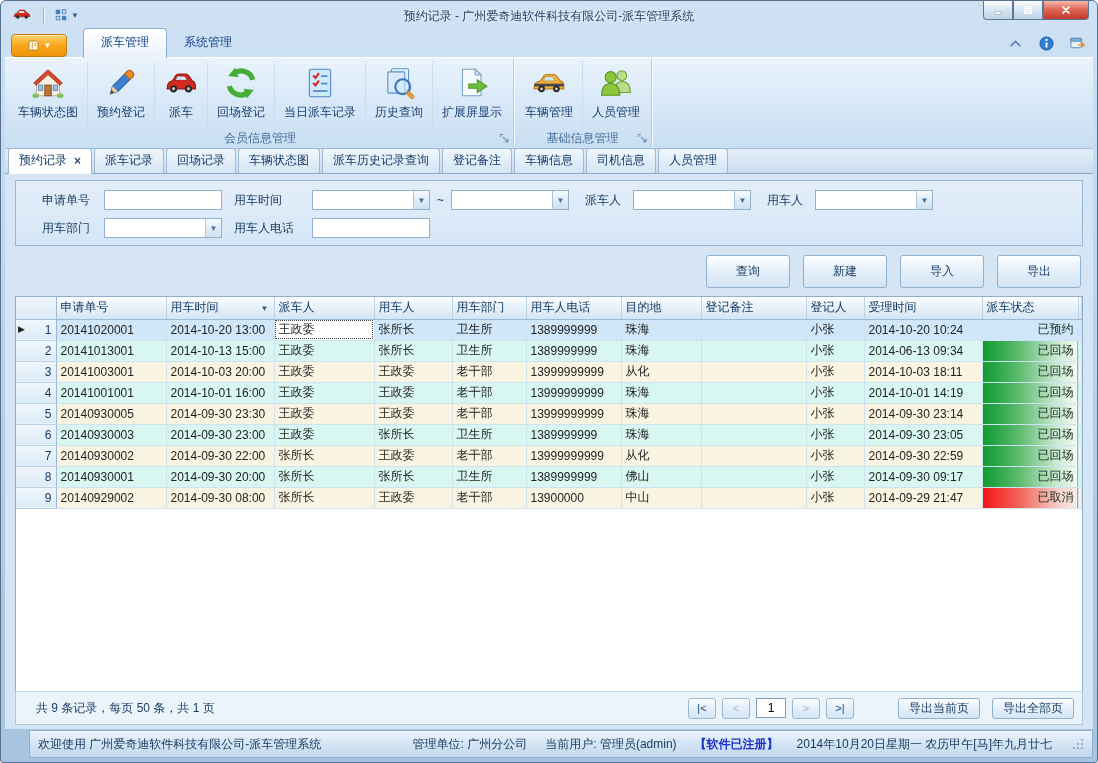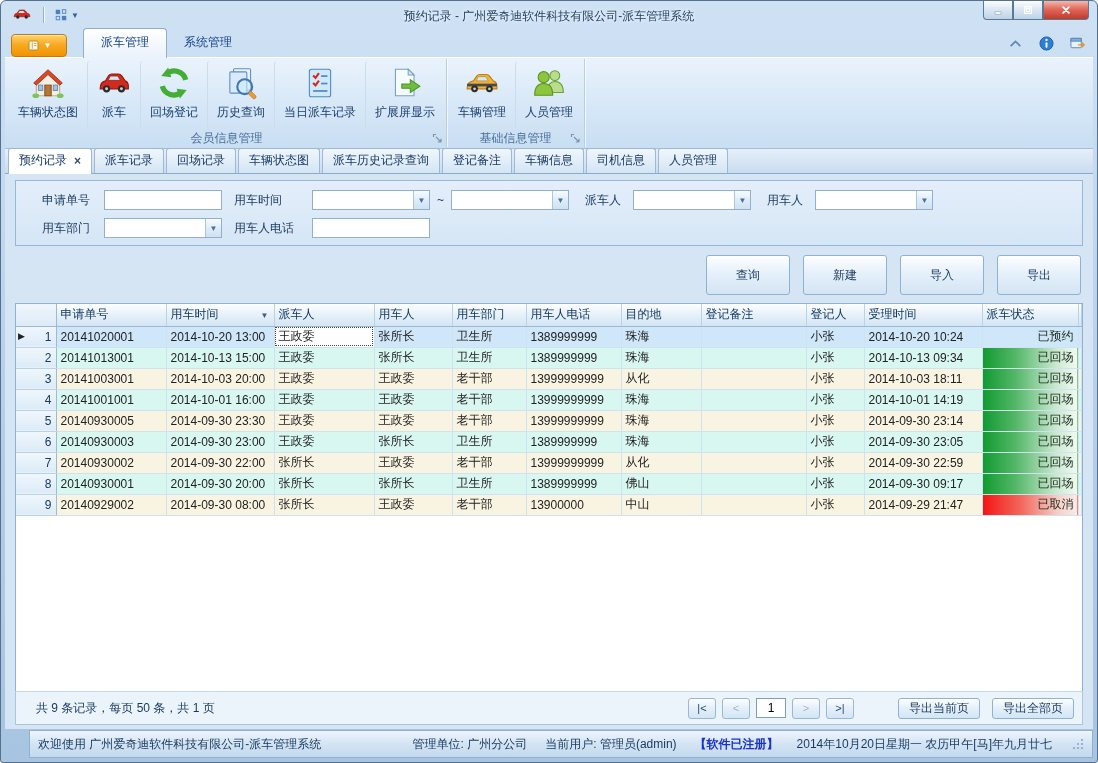--- a/index.html
+++ b/index.html
@@ -110,21 +110,21 @@
   .combo { position:relative; }
   .combo .arrow {
     position:absolute; right:0; top:0; bottom:0; width:16px;
     background:linear-gradient(#f7fbfe,#dcebf7 55%,#cfe2f2);
     border-left:1px solid #aac6de; display:flex; align-items:center; justify-content:center;
     color:#4a6f9b; font-size:8px;
   }
   .tilde { margin:0 7px; color:#17395f; }
   .actions { flex:0 0 auto; display:flex; justify-content:flex-end; gap:13px; padding:9px 2px 8px; }
   .btn {
-    min-width:84px; height:40px; padding:0 10px;
+    min-width:84px; height:33px; padding:0 10px;
     background:linear-gradient(#fdfeff,#e6f0fa 45%,#d3e5f4);
     border:1px solid #8eb3d2; border-radius:3px;
     color:#17395f; font:inherit; display:flex; align-items:center; justify-content:center;
     box-shadow:inset 0 1px 0 #fff; cursor:default;
   }
   
   .grid-area { flex:1; background:#fff; border:1px solid #8fb0cf; border-bottom:none; overflow:hidden; min-height:0; }
   table.grid { border-collapse:collapse; table-layout:fixed; width:100%; }
   .grid th {
     height:22px; font-weight:normal; text-align:left; padding:0 4px;
@@ -268,20 +268,31 @@
                   <rect x="21" y="18" width="4" height="5" fill="#9fc4e8" stroke="#6e93b8"></rect>
                   <ellipse cx="4.5" cy="28" rx="3.2" ry="2.2" fill="#7fc25e"></ellipse>
                   <ellipse cx="27.5" cy="28" rx="3.2" ry="2.2" fill="#7fc25e"></ellipse>
                 </svg>
               </span>
               <span class="rb-label">车辆状态图</span>
             </span>
             <span class="ribbon-btn">
               <span class="rb-icon">
                 <svg viewBox="0 0 32 32">
+                  <path d="M6 26 L8 19 L22 5 Q24 3 26 5 L27 6 Q29 8 27 10 L13 24 Z" fill="#3f7fd4" stroke="#2a5ea8"></path>
+                  <path d="M22 5 Q24 3 26 5 L27 6 Q29 8 27 10 L24.5 12.5 L19.5 7.5 Z" fill="#f08a24" stroke="#c26a10"></path>
+                  <path d="M6 26 L8 19 L13 24 Z" fill="#f3cd92"></path>
+                  <path d="M6 26 L7 22.6 L9.4 25 Z" fill="#3a3a3a"></path>
+                </svg>
+              </span>
+              <span class="rb-label">预约登记</span>
+            </span>
+            <span class="ribbon-btn">
+              <span class="rb-icon">
+                <svg viewBox="0 0 32 32">
                   <path d="M3 21 Q3 15 8 14 L11 9 Q12 7.5 14 7.5 L20 7.5 Q22 7.5 23.5 9.5 L26.5 14 Q29.5 15 29.5 19 L29.5 21.5 L3 21.5 Z" fill="#d42a1e" stroke="#8d150d"></path>
                   <path d="M12.5 9.5 L19.5 9.5 L22 13.5 L10.5 13.5 Z" fill="#cfe7f7" stroke="#8d150d" stroke-width="0.6"></path>
                   <circle cx="9" cy="21.5" r="3.4" fill="#2b2b2b"></circle>
                   <circle cx="9" cy="21.5" r="1.4" fill="#cfcfcf"></circle>
                   <circle cx="23" cy="21.5" r="3.4" fill="#2b2b2b"></circle>
                   <circle cx="23" cy="21.5" r="1.4" fill="#cfcfcf"></circle>
                 </svg>
               </span>
               <span class="rb-label">派车</span>
             </span>
@@ -292,40 +303,40 @@
                   <path d="M5 19 A11 11 0 0 0 23 24.5" fill="none" stroke="#44ad36" stroke-width="5"></path>
                   <path d="M10.5 1.5 L4 9.5 L13.5 10.5 Z" fill="#44ad36"></path>
                   <path d="M21.5 30.5 L28 22.5 L18.5 21.5 Z" fill="#44ad36"></path>
                 </svg>
               </span>
               <span class="rb-label">回场登记</span>
             </span>
             <span class="ribbon-btn">
               <span class="rb-icon">
                 <svg viewBox="0 0 32 32">
-                  <rect x="9" y="2.5" width="16" height="20" rx="1" fill="#eaf4fd" stroke="#5b8fc9"></rect>
-                  <rect x="5.5" y="5.5" width="16" height="20" rx="1" fill="#d8eafc" stroke="#5b8fc9"></rect>
-                  <circle cx="19.5" cy="19.5" r="7" fill="rgba(210,235,252,0.55)" stroke="#3f78b5" stroke-width="2"></circle>
-                  <rect x="23.8" y="23.2" width="8.4" height="3.6" rx="1.8" transform="rotate(45 24.5 24.5)" fill="#e89b3c" stroke="#b9731d" stroke-width="0.6"></rect>
-                </svg>
-              </span>
-              <span class="rb-label">历史查询</span>
-            </span>
-            <span class="ribbon-btn">
-              <span class="rb-icon">
-                <svg viewBox="0 0 32 32">
                   <rect x="6" y="3" width="20" height="26" rx="2" fill="#cfe9fb" stroke="#4d88c8"></rect>
                   <path d="M9.5 9 L11.8 11.2 L15 6.8" stroke="#d42a1e" stroke-width="2" fill="none"></path>
                   <line x1="17" y1="9.5" x2="23" y2="9.5" stroke="#4d88c8" stroke-width="1.6"></line>
                   <path d="M9.5 16 L11.8 18.2 L15 13.8" stroke="#d42a1e" stroke-width="2" fill="none"></path>
                   <line x1="17" y1="16.5" x2="23" y2="16.5" stroke="#4d88c8" stroke-width="1.6"></line>
                   <line x1="9.5" y1="23.5" x2="23" y2="23.5" stroke="#4d88c8" stroke-width="1.6"></line>
                 </svg>
               </span>
               <span class="rb-label">当日派车记录</span>
+            </span>
+            <span class="ribbon-btn">
+              <span class="rb-icon">
+                <svg viewBox="0 0 32 32">
+                  <rect x="9" y="2.5" width="16" height="20" rx="1" fill="#eaf4fd" stroke="#5b8fc9"></rect>
+                  <rect x="5.5" y="5.5" width="16" height="20" rx="1" fill="#d8eafc" stroke="#5b8fc9"></rect>
+                  <circle cx="19.5" cy="19.5" r="7" fill="rgba(210,235,252,0.55)" stroke="#3f78b5" stroke-width="2"></circle>
+                  <rect x="23.8" y="23.2" width="8.4" height="3.6" rx="1.8" transform="rotate(45 24.5 24.5)" fill="#e89b3c" stroke="#b9731d" stroke-width="0.6"></rect>
+                </svg>
+              </span>
+              <span class="rb-label">历史查询</span>
             </span>
             <span class="ribbon-btn">
               <span class="rb-icon">
                 <svg viewBox="0 0 32 32">
                   <path d="M7 3 H19 L24.5 8.5 V28 H7 Z" fill="#f4fafe" stroke="#7aa0c4"></path>
                   <path d="M19 3 L24.5 8.5 H19 Z" fill="#d7e7f5" stroke="#7aa0c4"></path>
                   <path d="M13 17 H21 V13 L30 19 L21 25 V21 H13 Z" fill="#6fbf3e" stroke="#4e9627"></path>
                 </svg>
               </span>
               <span class="rb-label">扩展屏显示</span>
@@ -494,21 +505,21 @@
               <td class="ind"><span>2</span></td>
               <td class="cell">20141013001</td>
               <td class="cell">2014-10-13 15:00</td>
               <td class="cell">王政委</td>
               <td class="cell">张所长</td>
               <td class="cell">卫生所</td>
               <td class="cell">1389999999</td>
               <td class="cell">珠海</td>
               <td class="cell"></td>
               <td class="cell">小张</td>
-              <td class="cell">2014-10-13 09:34</td>
+              <td class="cell">2014-06-13 09:34</td>
               <td class="cell status green">已回场</td>
               <td class="cell"></td>
             </tr>
             <tr class="row">
               <td class="ind"><span>3</span></td>
               <td class="cell">20141003001</td>
               <td class="cell">2014-10-03 20:00</td>
               <td class="cell">王政委</td>
               <td class="cell">王政委</td>
               <td class="cell">老干部</td>

